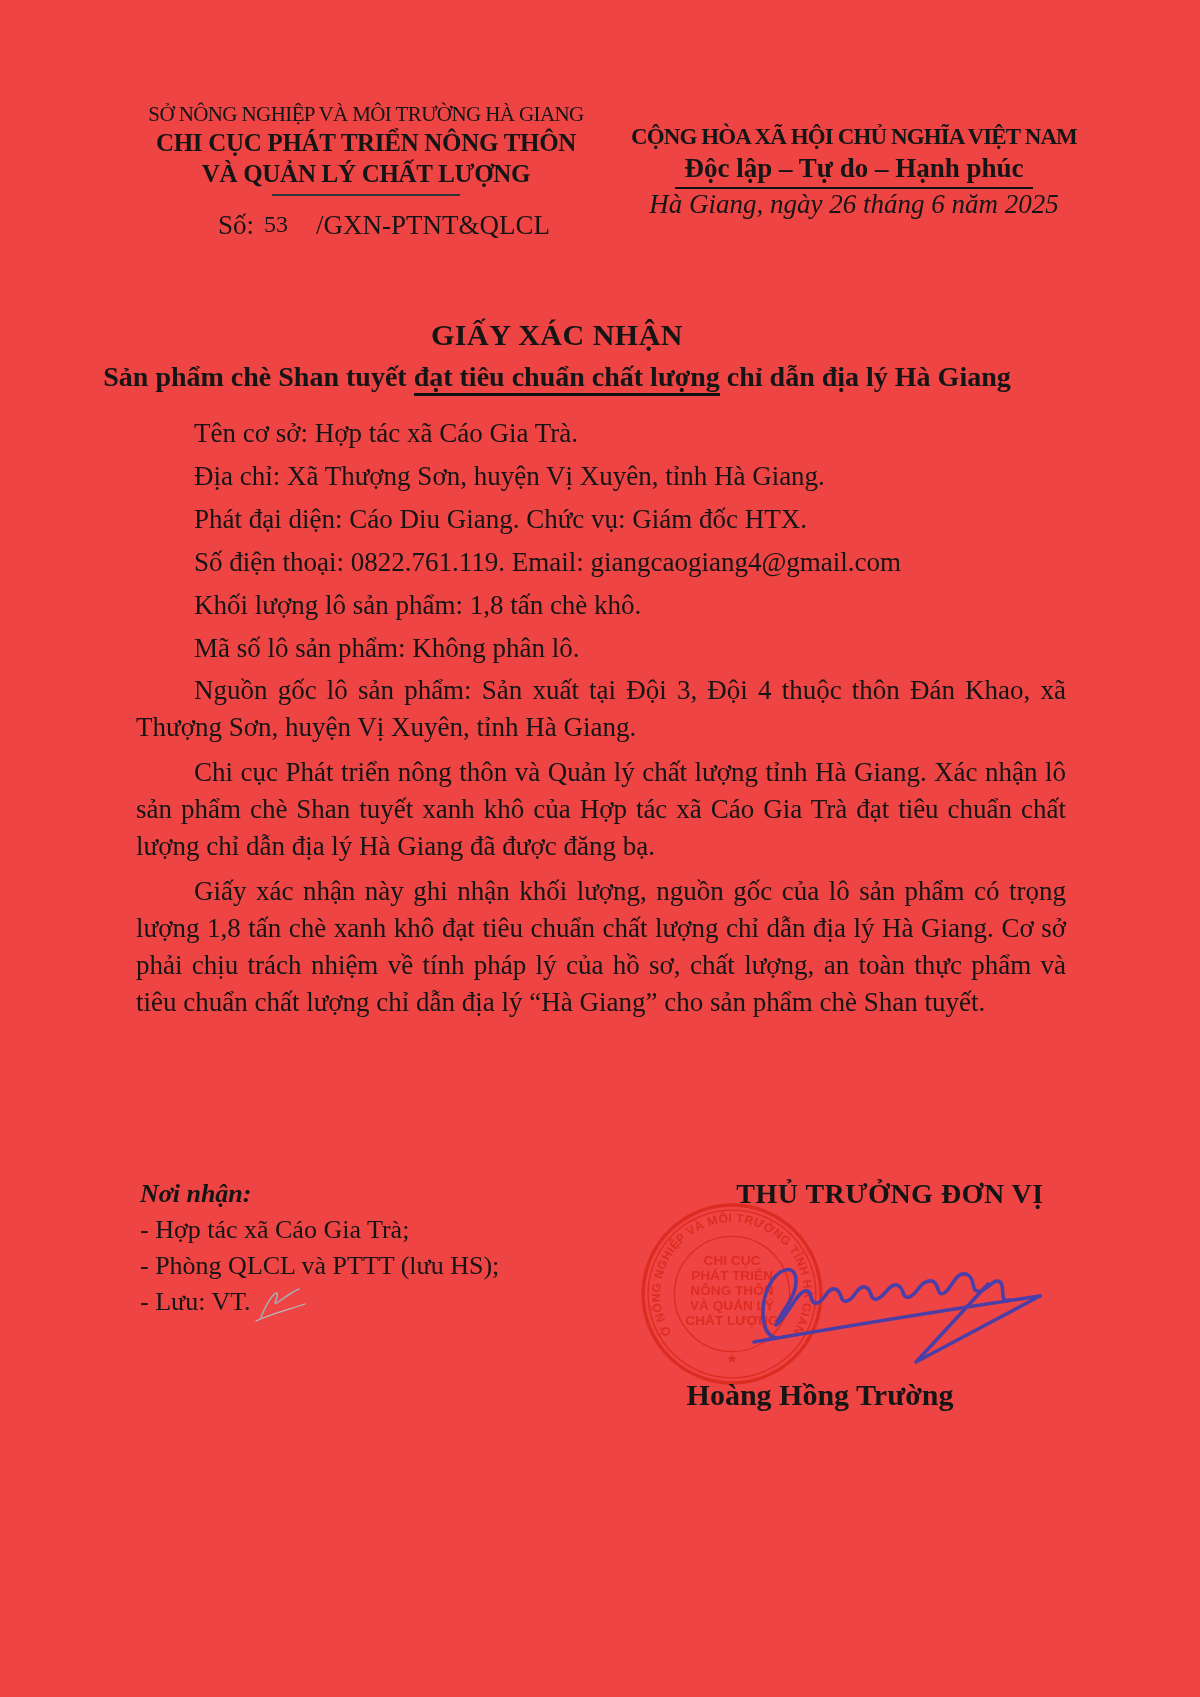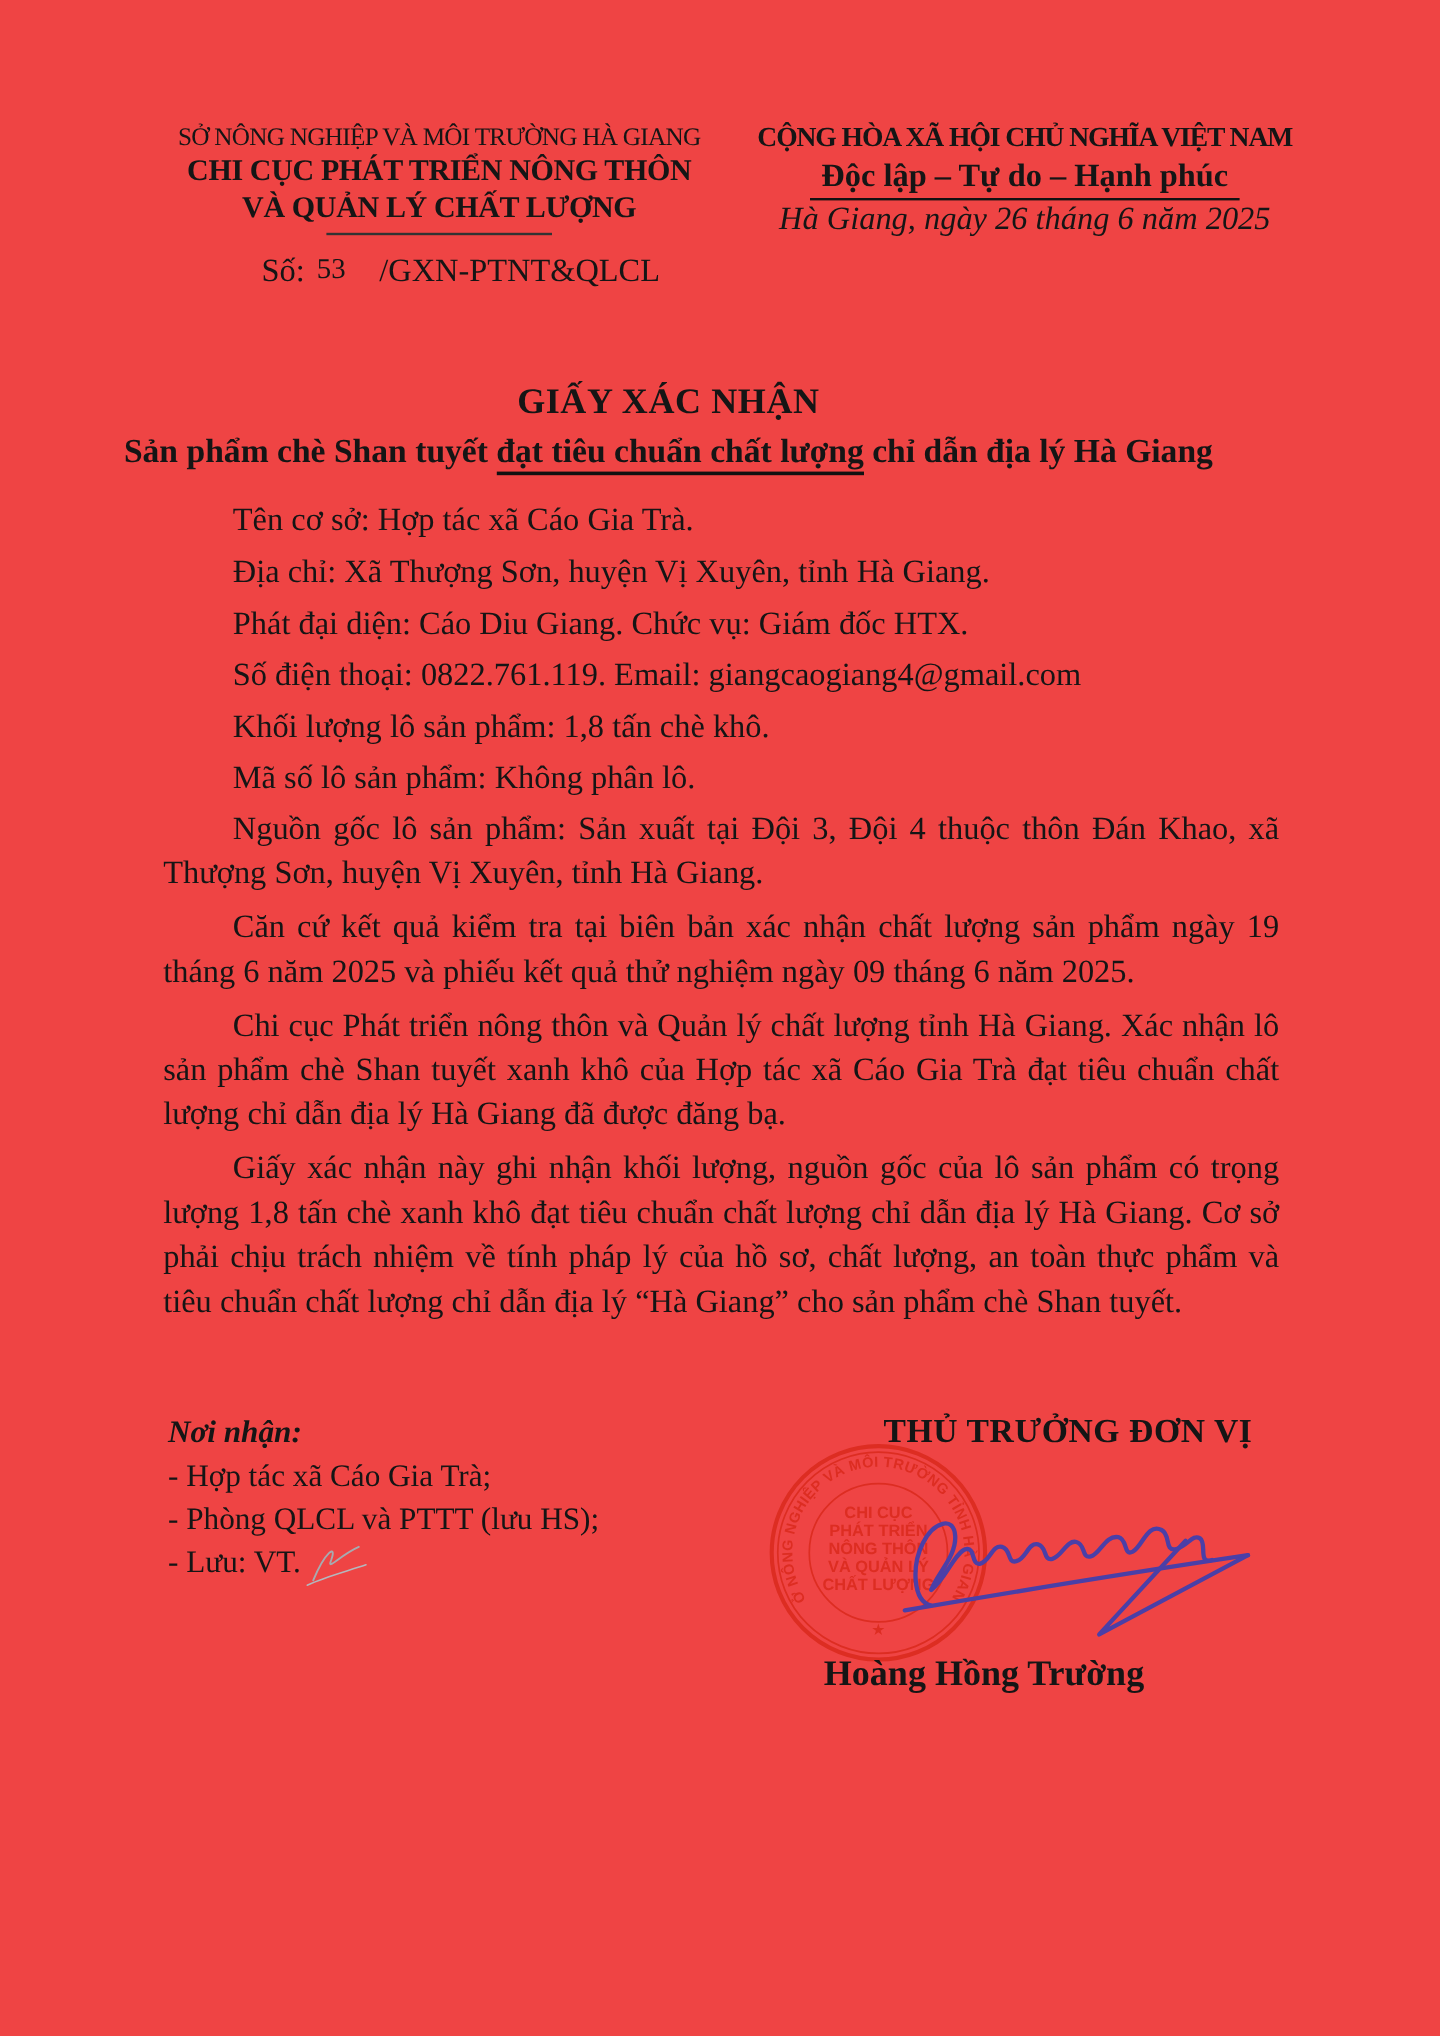--- a/index.html
+++ b/index.html
@@ -13,21 +13,21 @@
     overflow:hidden;
   }
   
   .header-left{position:absolute;left:138px;top:102px;width:456px;text-align:center;}
   .org-parent{font-size:21px;letter-spacing:-0.6px;white-space:nowrap;}
   .org-line{font-size:25px;font-weight:bold;letter-spacing:-0.3px;white-space:nowrap;line-height:31px;}
   .org-underline{width:188px;border-top:2px solid #333;margin:5px auto 0;height:0;}
   .so-line{position:absolute;left:218px;top:210px;font-size:27px;white-space:nowrap;}
   .so-num{font-size:24px;position:relative;top:-2px;margin:0 28px 0 10px;}
   .header-right{position:absolute;left:608px;top:102px;width:492px;text-align:center;}
-  .national-title{font-size:23px;font-weight:bold;letter-spacing:-0.9px;white-space:nowrap;}
+  .national-title{font-size:23px;font-weight:bold;letter-spacing:-0.9px;white-space:nowrap;margin-top:22px;}
   .national-motto{font-size:27px;font-weight:bold;margin-top:3px;white-space:nowrap;}
   .motto-underline{width:358px;border-top:2.5px solid #111;margin:3px auto 0;height:0;}
   .date-line{font-size:27px;font-style:italic;white-space:nowrap;}
   
   .doc-title{position:absolute;left:0;top:318px;width:1114px;text-align:center;}
   .title-main{font-size:30px;font-weight:bold;letter-spacing:0.5px;}
   .title-sub{font-size:28px;font-weight:bold;margin-top:9px;}
   .title-sub .u{border-bottom:3px solid #111;padding-bottom:1px;}
   
   .body-block{position:absolute;left:136px;top:414px;width:930px;font-size:27px;}
@@ -72,21 +72,20 @@
   </div>
 
   <div class="body-block">
     <div class="info-line">Tên cơ sở: Hợp tác xã Cáo Gia Trà.</div>
     <div class="info-line">Địa chỉ: Xã Thượng Sơn, huyện Vị Xuyên, tỉnh Hà Giang.</div>
     <div class="info-line">Phát đại diện: Cáo Diu Giang. Chức vụ: Giám đốc HTX.</div>
     <div class="info-line">Số điện thoại:  0822.761.119. Email: giangcaogiang4@gmail.com</div>
     <div class="info-line">Khối lượng lô sản phẩm: 1,8 tấn chè khô.</div>
     <div class="info-line">Mã số lô sản phẩm: Không phân lô.</div>
     <p>Nguồn gốc lô sản phẩm: Sản xuất tại Đội 3, Đội 4 thuộc thôn Đán Khao, xã Thượng Sơn, huyện Vị Xuyên, tỉnh Hà Giang.</p>
-    <p>Căn cứ kết quả kiểm tra tại biên bản xác nhận chất lượng sản phẩm ngày 19 tháng 6 năm 2025 và phiếu kết quả thử nghiệm ngày 09 tháng 6 năm 2025.</p>
     <p>Chi cục Phát triển nông thôn và Quản lý chất lượng tỉnh Hà Giang. Xác nhận lô sản phẩm chè Shan tuyết xanh khô của Hợp tác xã Cáo Gia Trà đạt tiêu chuẩn chất lượng chỉ dẫn địa lý Hà Giang đã được đăng bạ.</p>
     <p>Giấy xác nhận này ghi nhận khối lượng, nguồn gốc của lô sản phẩm có trọng lượng 1,8 tấn chè xanh khô đạt tiêu chuẩn chất lượng chỉ dẫn địa lý Hà Giang. Cơ sở phải chịu trách nhiệm về tính pháp lý của hồ sơ, chất lượng, an toàn thực phẩm và tiêu chuẩn chất lượng chỉ dẫn địa lý “Hà Giang” cho sản phẩm chè Shan tuyết.</p>
   </div>
 
   <div class="recipients">
     <div class="recipients-title">Nơi nhận:</div>
     <div>- Hợp tác xã Cáo Gia Trà;</div>
     <div>- Phòng QLCL và PTTT (lưu HS);</div>
     <div>- Lưu: VT.</div>
   </div>

